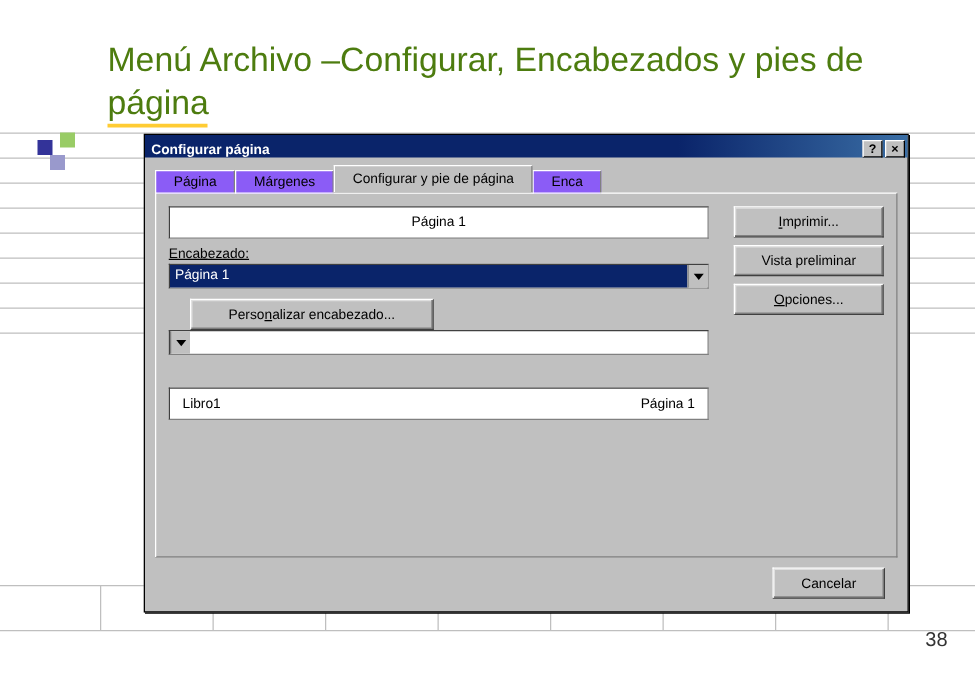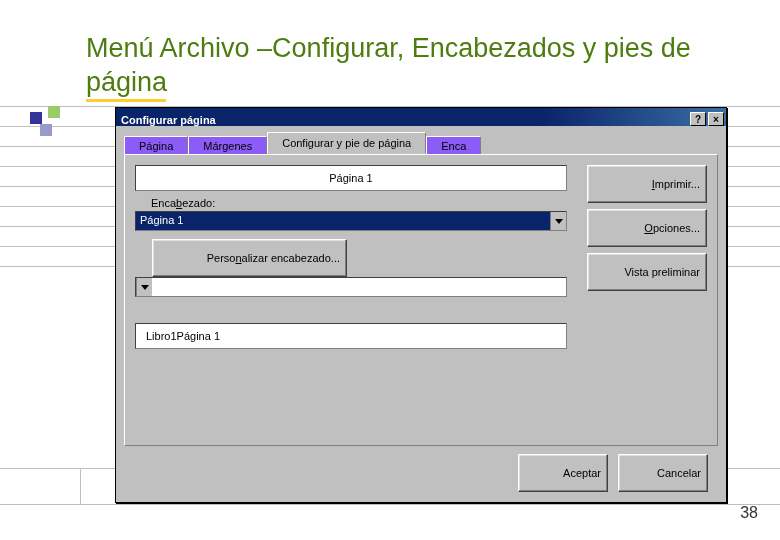--- a/index.html
+++ b/index.html
@@ -146,30 +146,30 @@
     gap: 6px;
   }
   .btn {
     background: #c0c0c0;
     border: 1px solid #000;
     border-top-color:#fff;
     border-left-color:#fff;
     border-right-color:#404040;
     border-bottom-color:#404040;
     box-shadow: inset -1px -1px 0 #808080, inset 1px 1px 0 #dfdfdf;
-    height: 38px;
+    height: 25px;
     display:flex;
     align-items:center;
-    justify-content:flex-end;
+    justify-content:center;
     font-size:11px;
     cursor:pointer;
     padding: 0 6px;
   }
   .btn-wide { width: 195px; }
-  .label { font-size: 11px; margin: 6px 0 2px 16px; }
+  .label { font-size: 11px; margin: 6px 0 2px 0; text-decoration: underline; }
   .label u, .tab u { text-decoration: underline; }
 
   .combo {
     display:flex;
     width: 432px;
     height: 20px;
     border: 1px solid #808080;
     border-top-color:#404040;
     border-left-color:#404040;
     background:#fff;
@@ -204,21 +204,21 @@
     margin-top: 26px;
     width: 432px;
     height: 26px;
     border: 1px solid #808080;
     border-top-color:#404040;
     border-left-color:#404040;
     background:#fff;
     display:flex;
     align-items:center;
     padding: 0 10px;
-    justify-content: flex-start;
+    justify-content: space-between;
   }
 
   .dialog-footer {
     display:flex;
     justify-content:flex-end;
     gap: 10px;
     padding: 8px 10px 0 0;
   }
 
   .underline-accent {
@@ -288,24 +288,24 @@
       <div class="tab"><span>Enca</span></div>
     </div>
 
     <div class="tab-panel">
 
       <div class="side-buttons">
         <div class="btn">
           <span><span></span><u>I</u><span>mprimir...</span></span>
         </div>
         <div class="btn">
+          <span>Vista preliminar</span>
+        </div>
+        <div class="btn">
           <span><span></span><u>O</u><span>pciones...</span></span>
-        </div>
-        <div class="btn">
-          <span>Vista preliminar</span>
         </div>
       </div>
 
       <div class="preview-box">
         <span>Página 1</span>
       </div>
 
       <div class="label">
         <span>Enca</span><u>b</u><span>ezado:</span>
       </div>
@@ -333,23 +333,20 @@
       <div class="footer-preview">
         <span>Libro1</span>
         <span></span>
         <span>Página 1</span>
       </div>
 
     </div>
 
     <div class="dialog-footer">
       <div class="btn" style="width:90px">
-          <span>Aceptar</span>
-        </div>
-      <div class="btn" style="width:90px">
           <span>Cancelar</span>
         </div>
     </div>
 
   </div>
 </div>
 
 <div class="page-num">38</div>
 
 </body></html>

